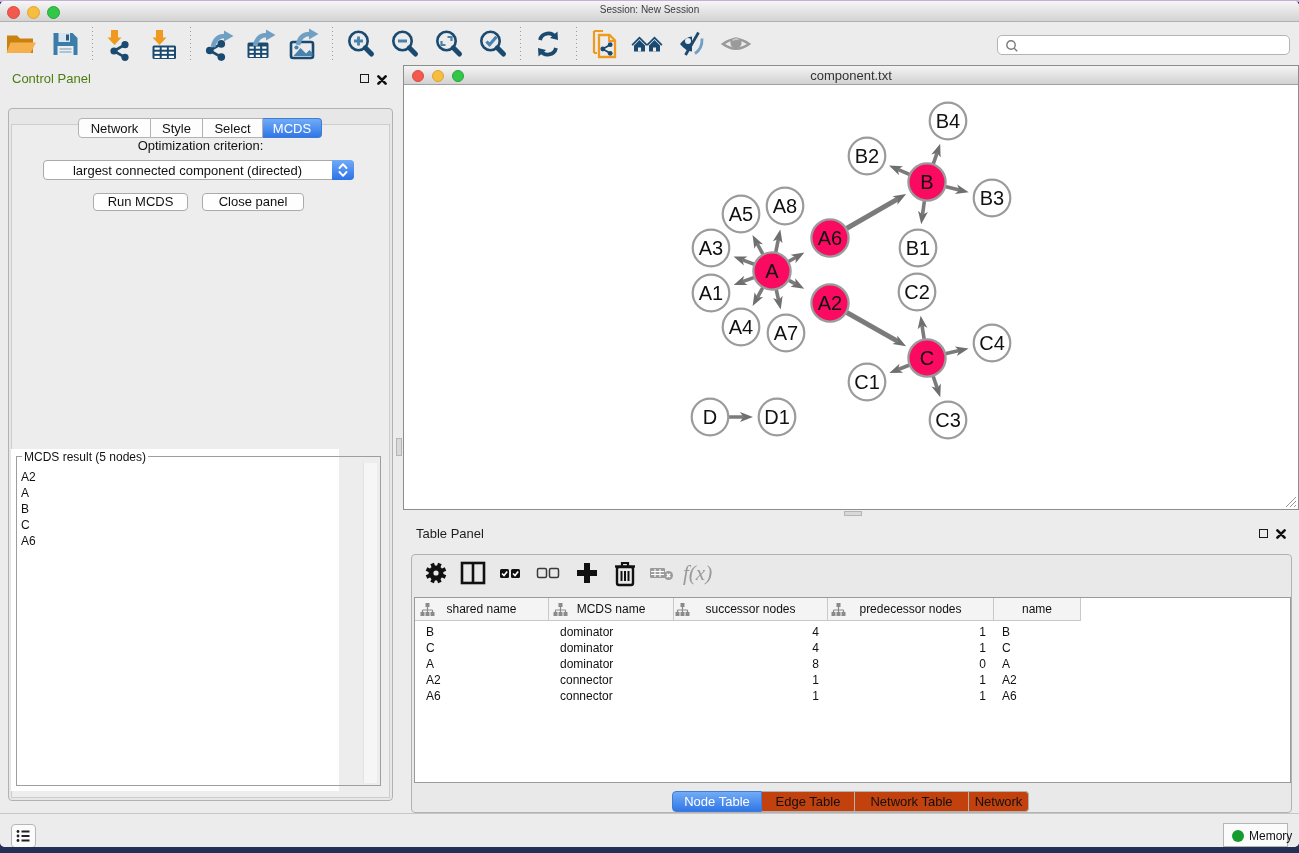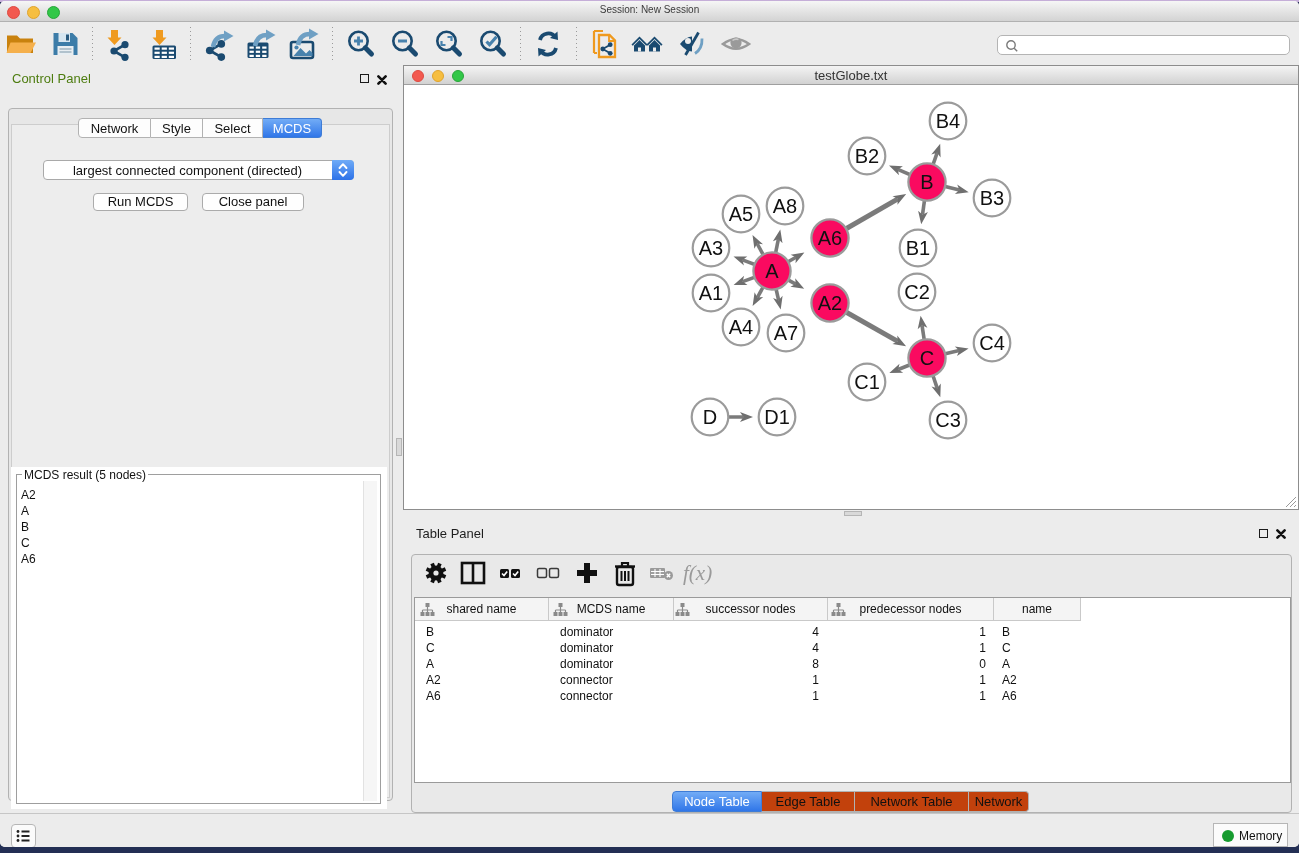--- a/index.html
+++ b/index.html
@@ -34,21 +34,21 @@
 .tab.last { border-radius:0 4px 4px 0; }
 .tab.sel { background:linear-gradient(#72acf6,#3076e8); color:#fff; border-color:#3e7cd6; }
 .opt-label { position:absolute; left:11px; top:137px; width:379px; text-align:center; font-size:13px; color:#111; }
 .dropdown { position:absolute; left:43px; top:159px; width:311px; height:20px; background:#fff;
   border:1px solid #a9a9a9; border-radius:4px; font-size:13px; color:#111; }
 .dropdown .dtext { position:absolute; left:0; right:22px; top:2px; text-align:center; }
 .dropdown .dbtn { position:absolute; right:-1px; top:-1px; width:22px; height:20px;
   background:linear-gradient(#6fabf7,#2d72e8); border-radius:0 4px 4px 0; }
 .btn { position:absolute; height:18px; background:#fefefe; border:1px solid #ababab; border-radius:4px;
   font-size:13px; color:#111; text-align:center; line-height:16px; }
-.resultbox { position:absolute; left:11px; top:466px; width:376px; height:342px; background:#fff; }
+.resultbox { position:absolute; left:11px; top:448px; width:328px; height:342px; background:#fff; }
 .fieldset { position:absolute; left:5px; top:7px; width:365px; height:330px; border:1px solid #9e9e9e; }
 .fieldset-label { position:absolute; left:5px; top:-7px; background:#fff; font-size:12px; color:#111; padding:0 2px; }
 .mlist { position:absolute; left:4px; top:12px; font-size:12px; color:#111; line-height:16px; }
 .sbtrack { position:absolute; right:3px; top:6px; width:14px; bottom:2px; background:#f6f6f6;
   border-left:1px solid #e2e2e2; }
 
 .gwin { position:absolute; left:403px; top:64px; width:896px; height:445px; border:1px solid #8d8d8d;
   background:#fff; }
 .gtbar { position:absolute; left:0; top:0; width:100%; height:19px;
   background:linear-gradient(#f4f4f4,#d2d2d2); border-bottom:1px solid #9f9f9f; }
@@ -68,21 +68,21 @@
 .btab { height:21px; line-height:20px; font-size:13px; color:#111; background:#c2410c;
   border:1px solid #b2b2b2; border-left:none; text-align:center; }
 .btab.first { border-left:1px solid #b2b2b2; border-radius:4px 0 0 4px; }
 .btab.last { border-radius:0 4px 4px 0; }
 .btab.sel { background:linear-gradient(#72acf6,#3076e8); color:#fff; border-color:#3e7cd6; }
 
 .statusbar { position:absolute; left:0; top:812px; width:1299px; height:36px; background:#ececec;
   border-top:1px solid #c6c6c6; }
 .sq-btn { position:absolute; left:11px; top:10px; width:25px; height:24px; background:#fbfbfb;
   border:1px solid #b6b6b6; border-radius:4px; }
-.mem-btn { position:absolute; right:11px; top:9px; width:75px; height:24px; background:#fbfbfb;
+.mem-btn { position:absolute; right:11px; top:9px; width:65px; height:24px; background:#fbfbfb;
   border:1px solid #b6b6b6; font-size:12px; color:#111; }
 .float-ico { position:absolute; width:9px; height:9px; border:1.5px solid #1a1a1a; }
 </style>
 </head>
 <body>
 <div class="desktop">
 <div class="toplav"></div>
 <div class="win">
   <div class="tbar">
     <div class="tl" style="left:7px;background:#f2594f;border:0.5px solid #dd4a41;"></div>
@@ -230,20 +230,21 @@
     <path d="M1.4 1.4 L8.6 8.6 M8.6 1.4 L1.4 8.6" stroke="#111" stroke-width="2.6" stroke-linecap="round"></path>
   </svg>
   <div class="cp-outer"></div>
   <div class="cp-inner"></div>
   <div class="tabs">
     <div class="tab first" style="width:73px;">Network</div>
         <div class="tab" style="width:52px;">Style</div>
         <div class="tab" style="width:60px;">Select</div>
         <div class="tab sel last" style="width:59px;">MCDS</div>
   </div>
+  <div class="opt-label">Optimization criterion:</div>
   <div class="dropdown">
     <div class="dtext">largest connected component (directed)</div>
     <div class="dbtn">
       <svg width="22" height="20" viewBox="0 0 22 20">
         <path d="M7.5 8 L11 4.2 L14.5 8" fill="none" stroke="#fff" stroke-width="1.9" stroke-linecap="round" stroke-linejoin="round"></path>
         <path d="M7.5 12 L11 15.8 L14.5 12" fill="none" stroke="#fff" stroke-width="1.9" stroke-linecap="round" stroke-linejoin="round"></path>
       </svg>
     </div>
   </div>
   <div class="btn" style="left:93px; top:192px; width:95px;">Run MCDS</div>
@@ -254,21 +255,21 @@
       <div class="mlist">A2<br>A<br>B<br>C<br>A6</div>
       <div class="sbtrack"></div>
     </div>
   </div>
 
   <div class="gwin">
     <div class="gtbar">
       <div class="gtl" style="left:8px;background:#f2594f;border:0.5px solid #dd4a41;"></div>
       <div class="gtl" style="left:28px;background:#f6be40;border:0.5px solid #e0a32c;"></div>
       <div class="gtl" style="left:48px;background:#32c748;border:0.5px solid #28a53a;"></div>
-      <div class="gtitle">testGlobe.txt</div>
+      <div class="gtitle">component.txt</div>
     </div>
     <svg id="graph" style="position:absolute;left:0;top:19px;" width="894" height="424" viewBox="0 0 894 424">
       <line x1="368.0" y1="186.0" x2="353.1" y2="158.5" stroke="#7b7b7b" stroke-width="3.6"></line>
       <polygon points="348.5,150.1 359.0,159.2 353.1,158.5 350.4,163.8" fill="#6f6f6f"></polygon>
       <line x1="368.0" y1="186.0" x2="374.4" y2="154.0" stroke="#7b7b7b" stroke-width="3.6"></line>
       <polygon points="376.3,144.5 378.5,158.2 374.4,154.0 368.9,156.3" fill="#6f6f6f"></polygon>
       <line x1="368.0" y1="186.0" x2="338.5" y2="174.9" stroke="#7b7b7b" stroke-width="3.6"></line>
       <polygon points="329.5,171.5 343.3,171.5 338.5,174.9 339.9,180.6" fill="#6f6f6f"></polygon>
       <line x1="368.0" y1="186.0" x2="338.6" y2="196.6" stroke="#7b7b7b" stroke-width="3.6"></line>
       <polygon points="329.6,199.9 340.1,190.8 338.6,196.6 343.5,200.1" fill="#6f6f6f"></polygon>

